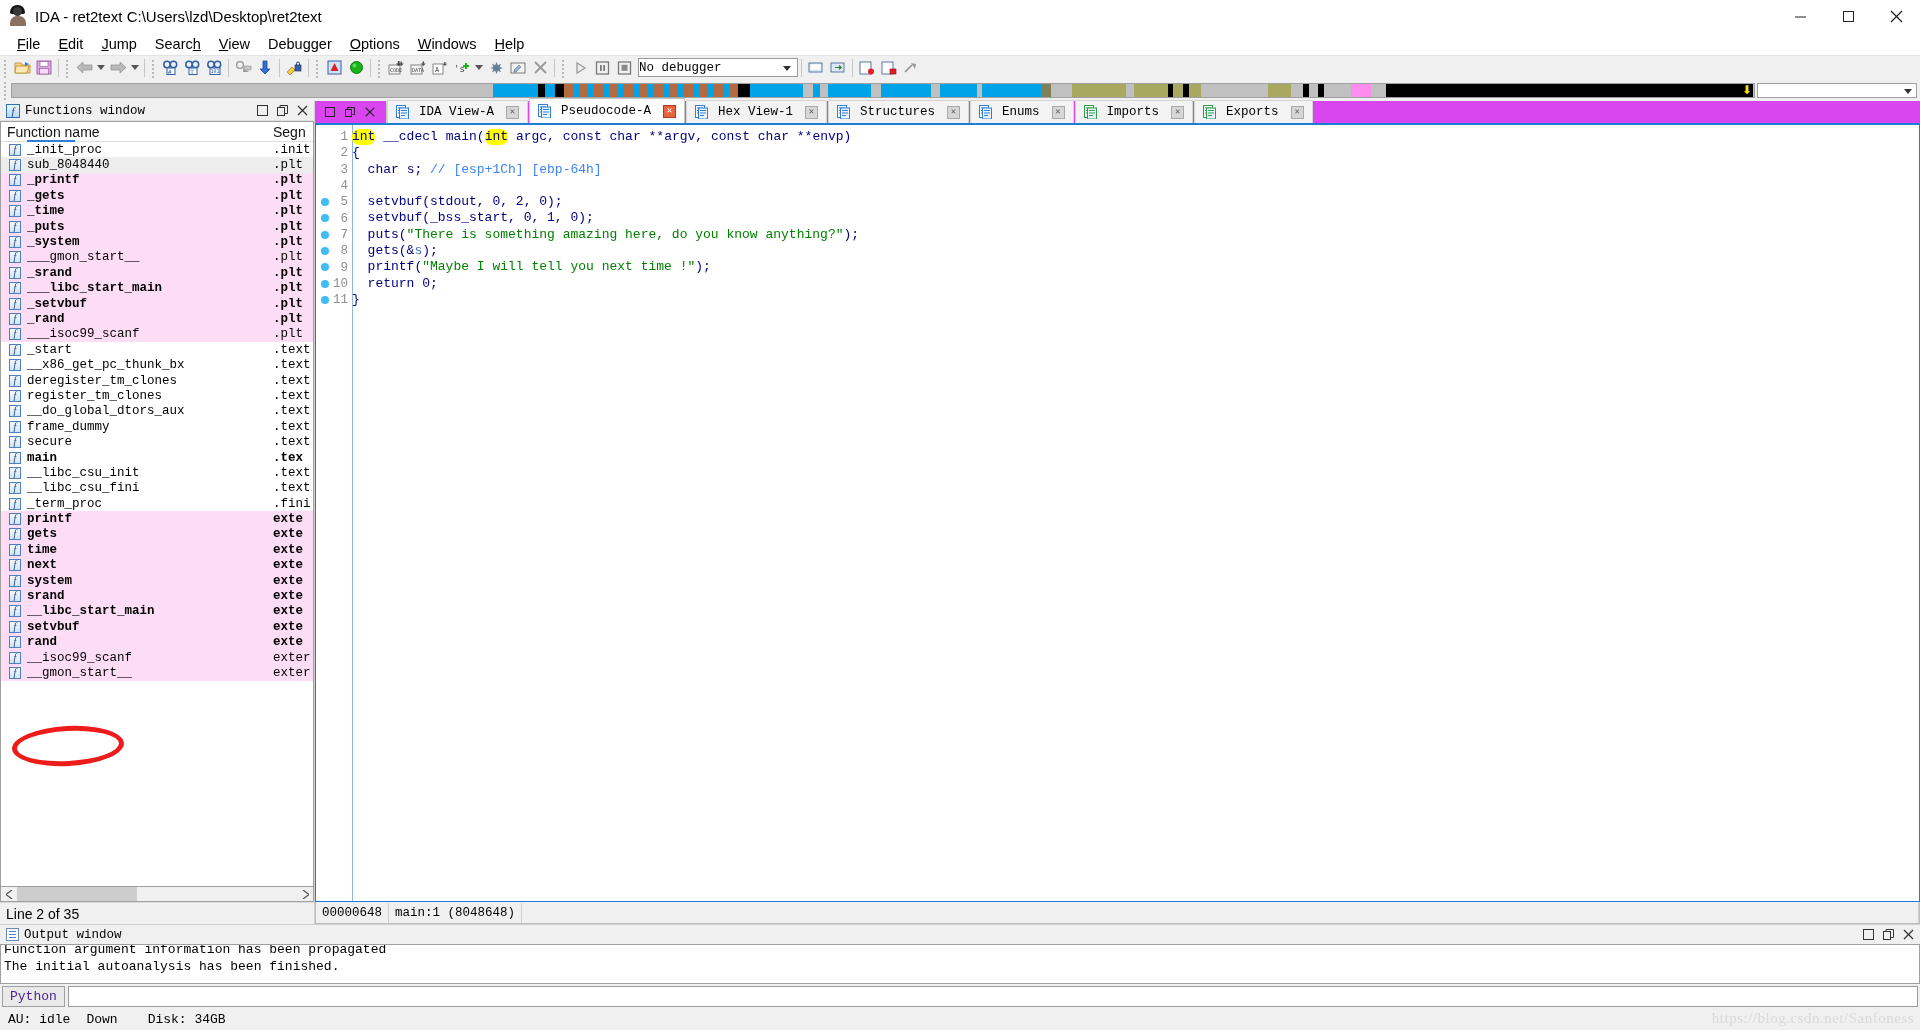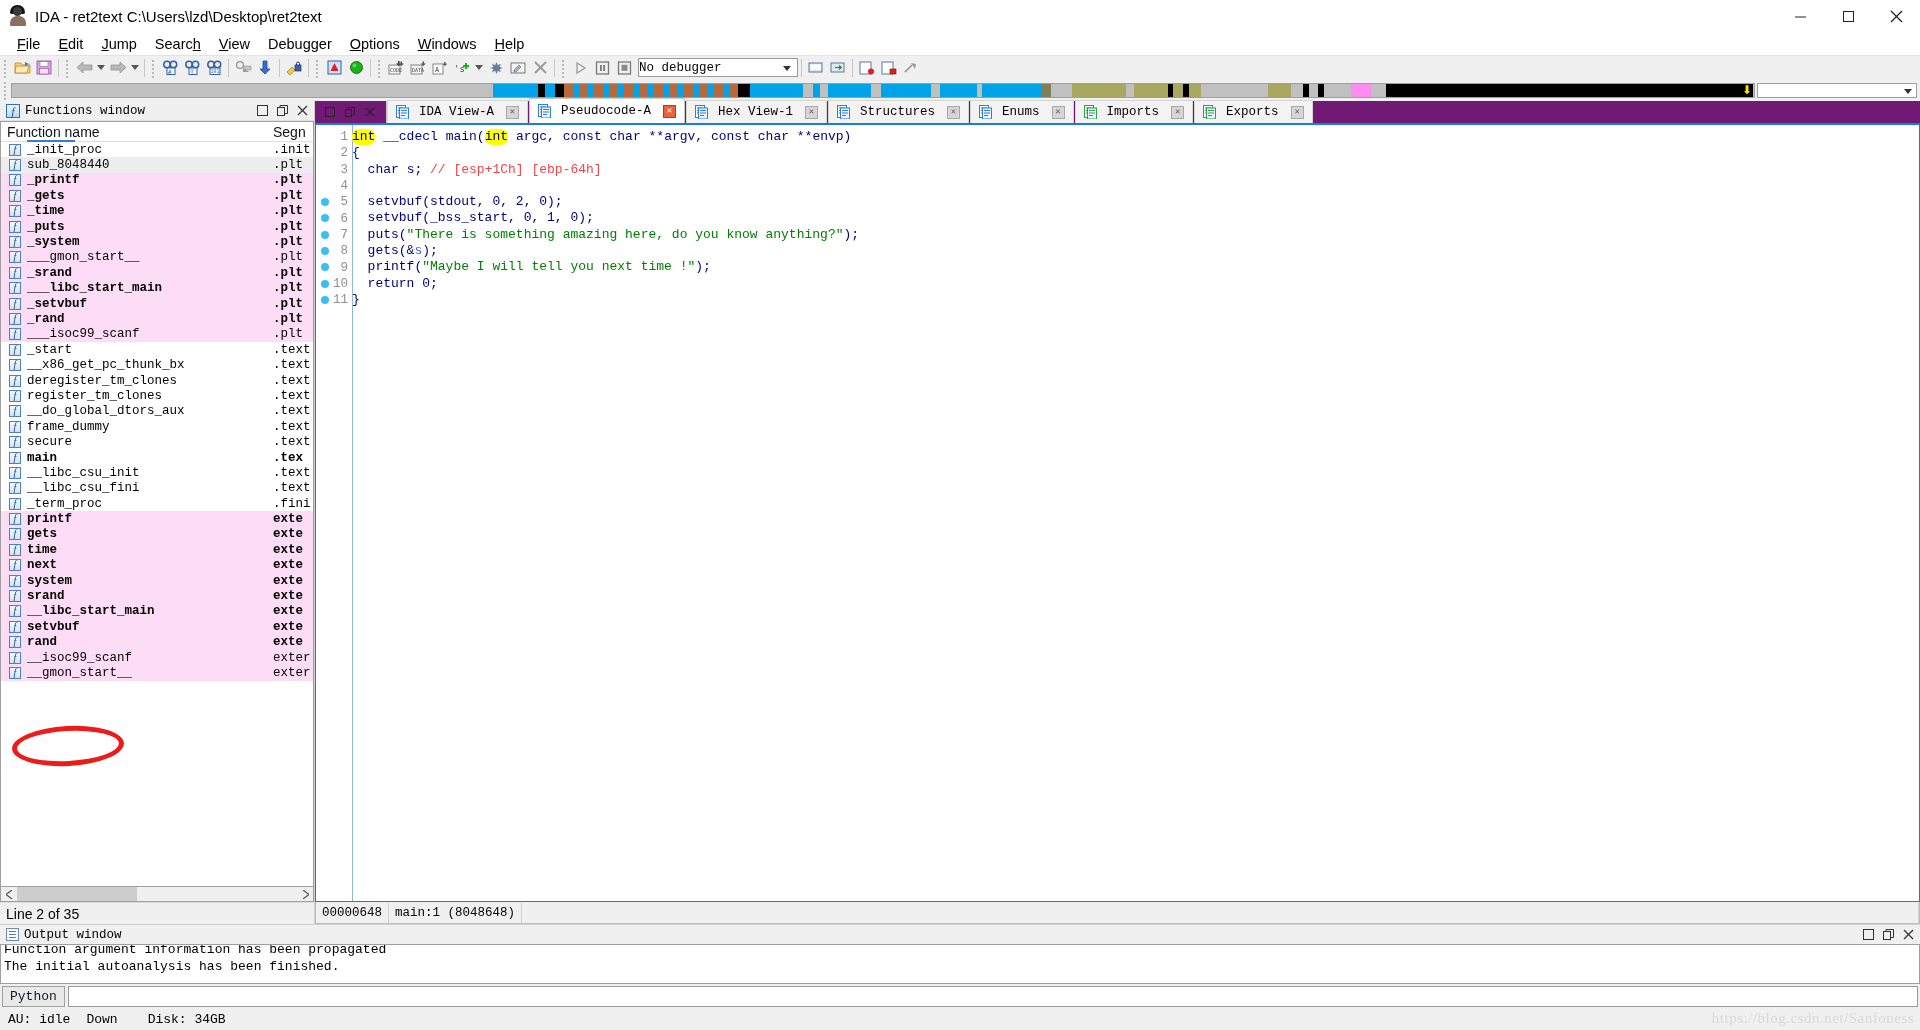--- a/index.html
+++ b/index.html
@@ -350,21 +350,21 @@
     flex: 1 1 auto;
     display: flex;
     flex-direction: column;
     min-width: 0;
     background: #f0f0f0;
   }
   .tabstrip {
     height: 24px;
     display: flex;
     align-items: flex-end;
-    background: #701a75;
+    background: #d946ef;
     flex: 0 0 auto;
     border-bottom: 2px solid #1a7fd4;
     padding-left: 2px;
   }
   .tabstrip .tb-ctrls {
     display: flex; align-items: center; height: 22px;
     padding: 0 6px 0 3px;
     border-right: 1px solid #c9c9c9;
   }
   .tabstrip .tb-ctrls span {
@@ -449,21 +449,21 @@
     width: 8px; height: 8px; border-radius: 50%;
     background: #3fbdf1;
   }
   .code-vrule {
     position: absolute; left: 36px; top: 0; bottom: 0;
     width: 1px; background: #8fb8d8;
   }
   .kw   { color: #00007f; }
   .plain{ color: #000080; }
   .str  { color: #008000; }
-  .cmt  { color: #ef4444; text-align: center; }
+  .cmt  { color: #3b82f6; text-align: center; }
   .var  { color: #4169cf; }
   .hl   { background: #ffff00; color: #00007f; border-radius: 7px; }
 
   .code-status {
     height: 22px;
     background: #f0f0f0;
     display: flex;
     align-items: center;
     flex: 0 0 auto;
     border: 1px solid #bdbdbd;
@@ -529,21 +529,21 @@
   }
   .cli-btn {
     height: 21px;
     min-width: 52px;
     border: 1px solid #a0a0a0;
     background: #e9e9e9;
     font-family: "Liberation Mono", monospace;
     font-size: 13px;
     display: flex; align-items: center; justify-content: center;
     padding: 0 7px;
-    color: #0f172a;
+    color: #4c1d95;
     flex: 0 0 auto;
   }
   .cli-input {
     flex: 1 1 auto; height: 21px;
     border: 1px solid #9a9a9a;
     background: #fff;
     margin-left: 3px;
     font-family: "Liberation Mono", monospace;
     font-size: 13px;
     padding-left: 3px;

